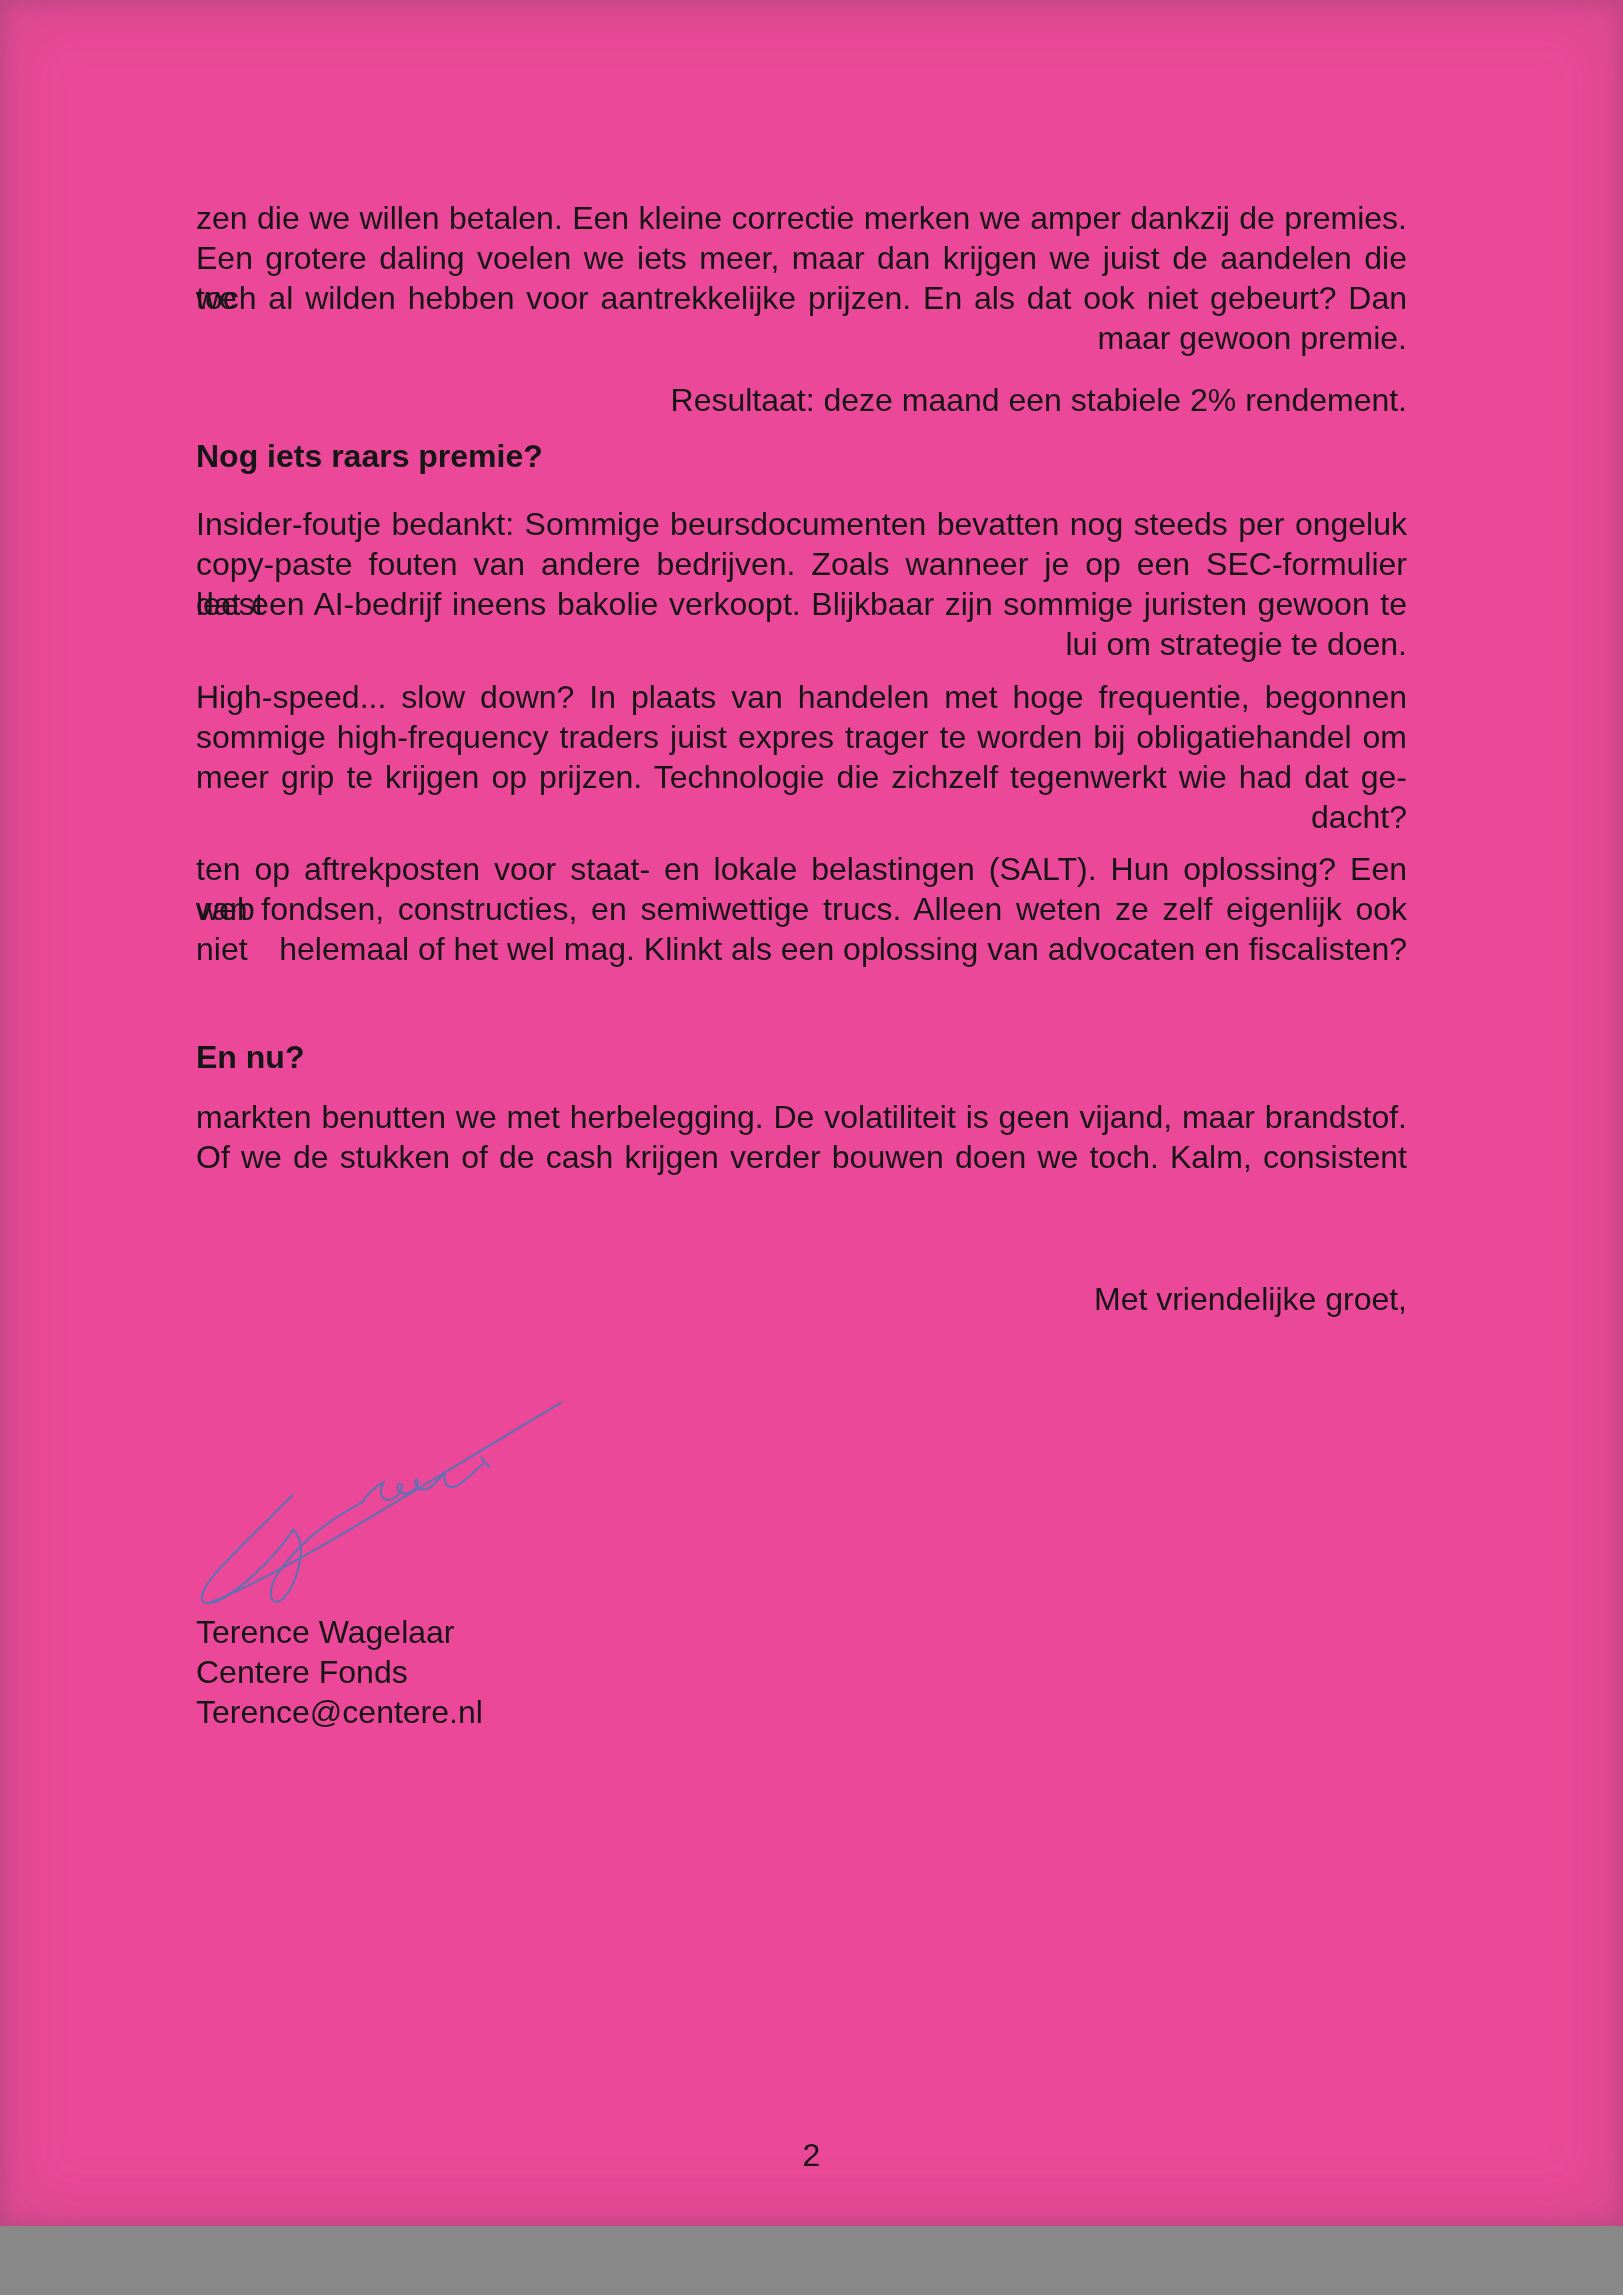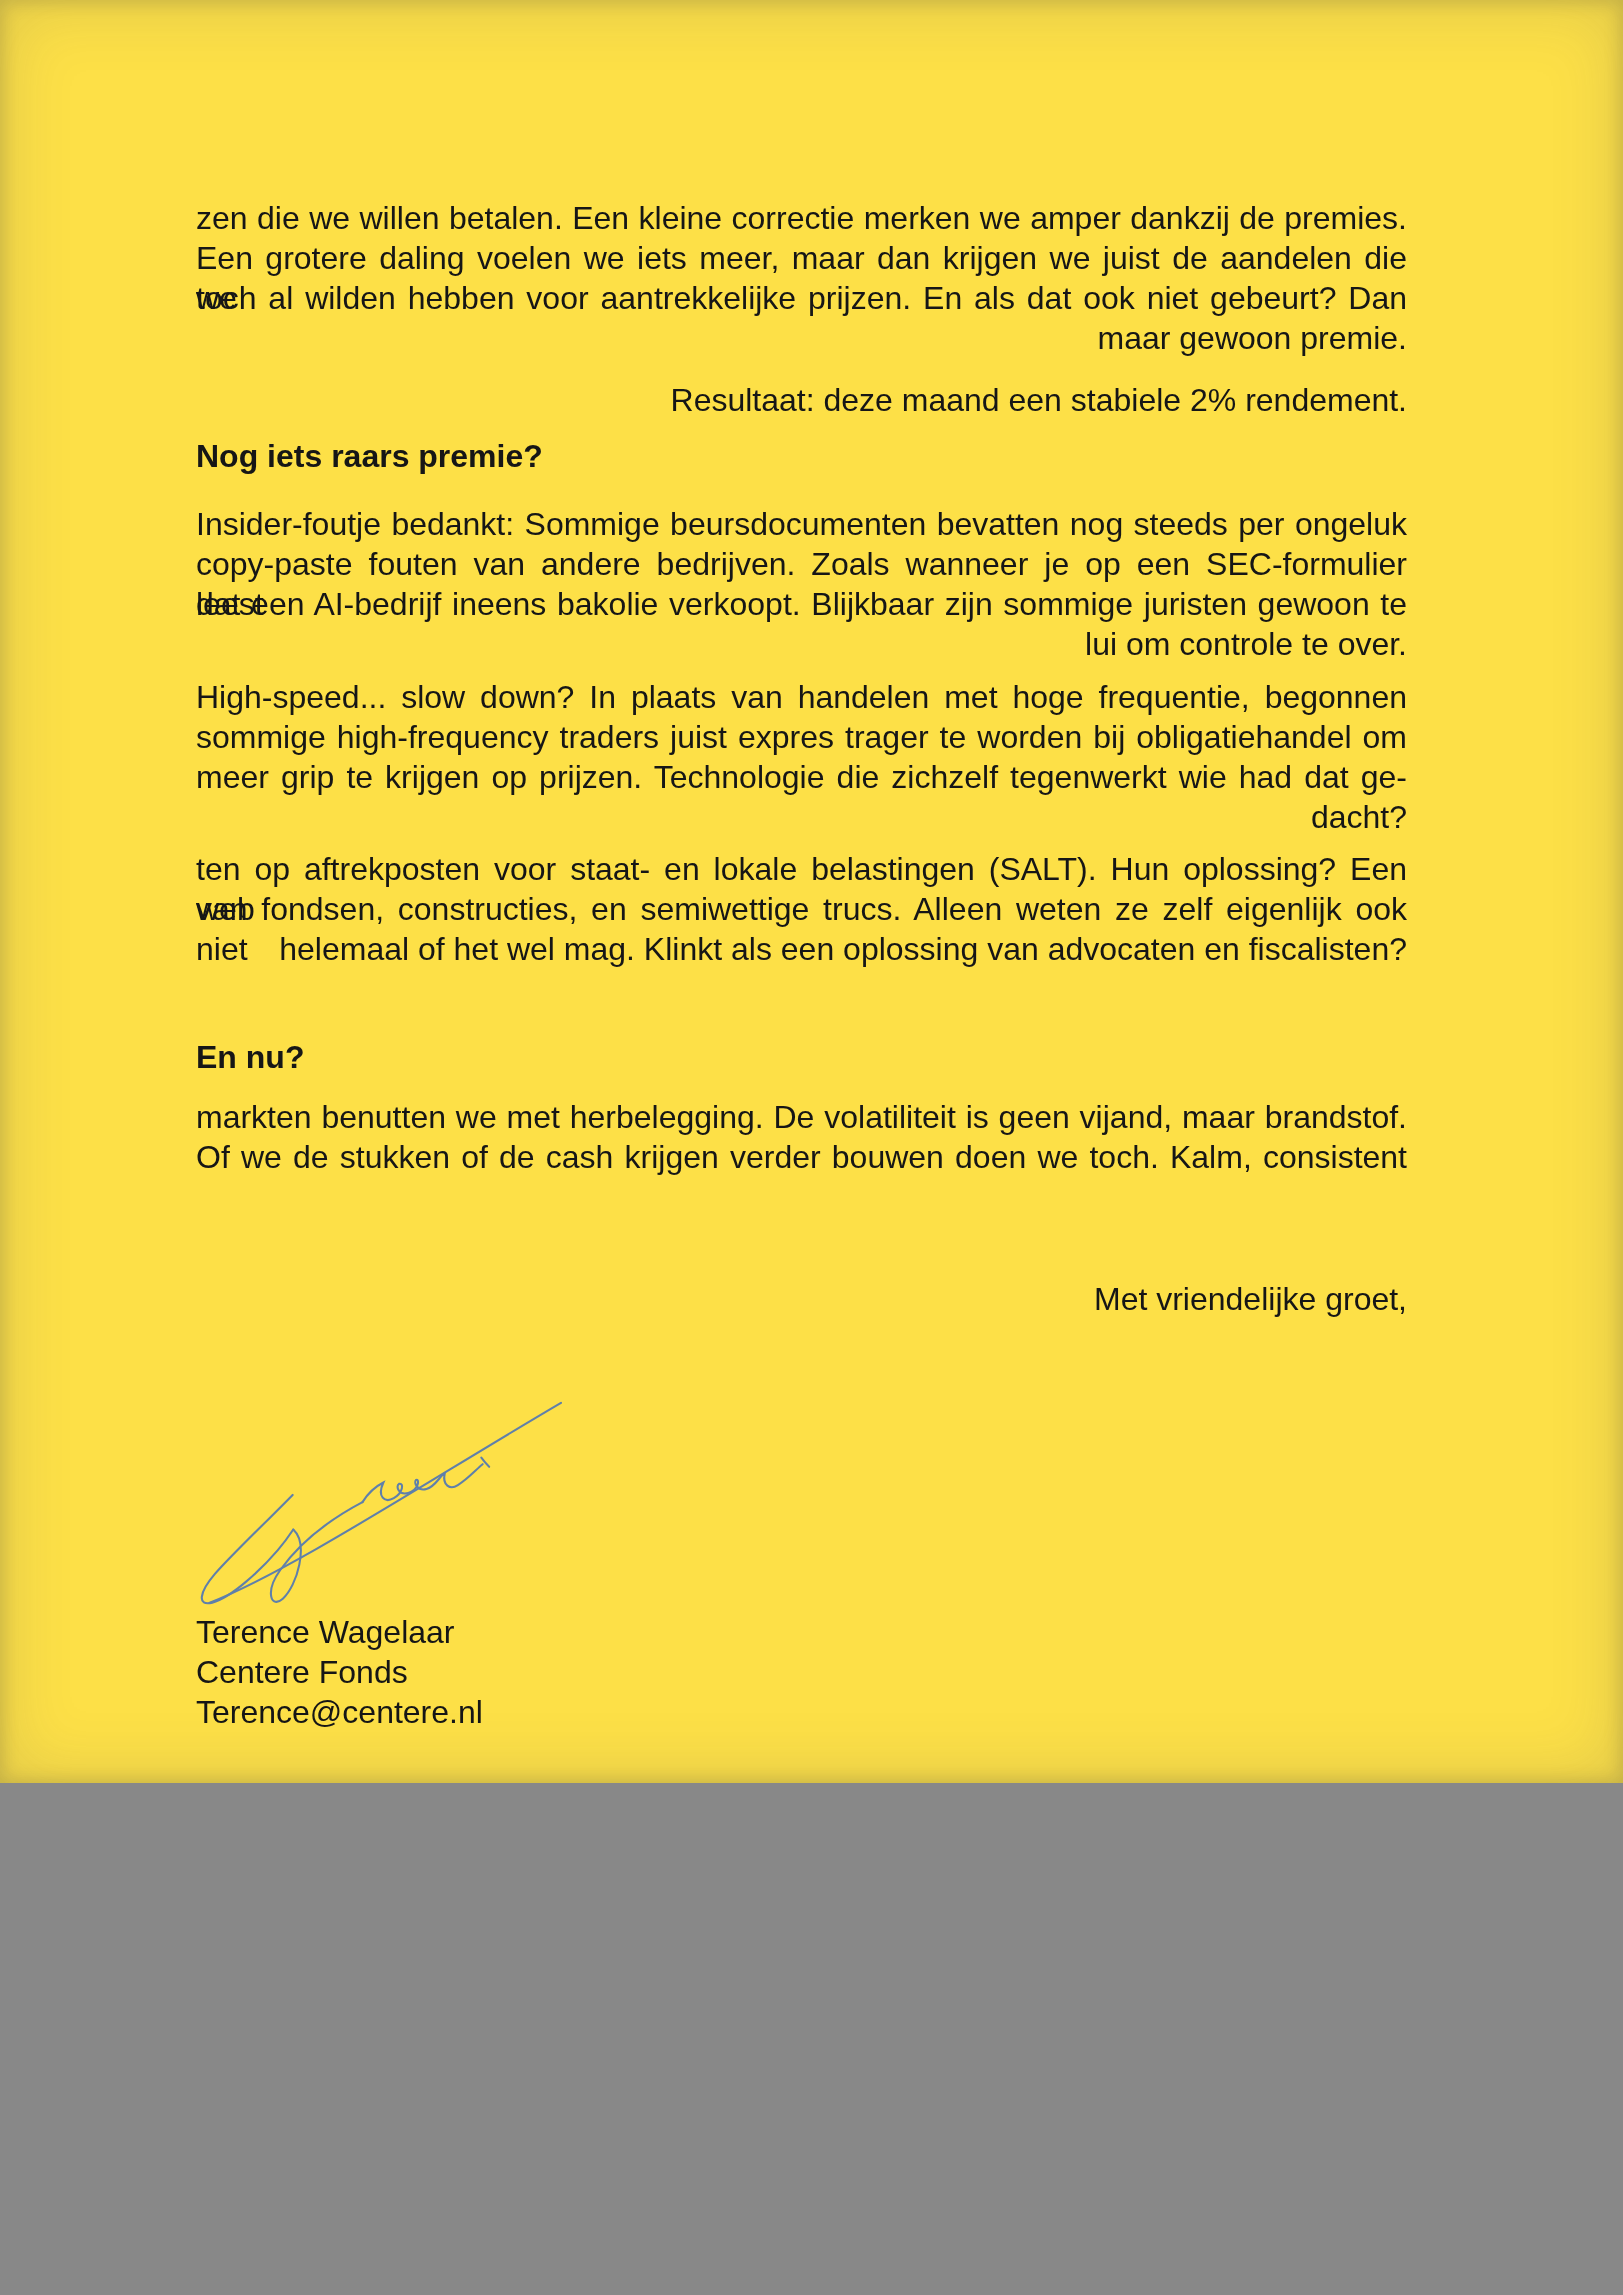--- a/index.html
+++ b/index.html
@@ -1,19 +1,19 @@
 <!DOCTYPE html>
 <html style="font-size:10.5px"><head>
 <meta charset="utf-8">
 <style>
   html,body{margin:0;padding:0;background:#888;}
   .page{
     position:relative;
-    width:1623px;height:1783px;
-    background:#fde047;
+    width:1623px;height:2226px;
+    background:#ec4899;
     font-family:"Liberation Sans","DejaVu Sans",sans-serif;
     color:#161616;
     overflow:hidden;
   }
   .page::after{
     content:"";
     position:absolute;inset:0;
     box-shadow:
       inset 0 0 14.4px 3.9px rgba(60,60,60,0.18),
       inset 0 0 62px 11.8px rgba(90,90,90,0.16);
@@ -69,21 +69,21 @@
   <div class="block" style="top:380px">
     <div class="lastline">Resultaat: deze maand een stabiele 2% rendement.</div>
   </div>
 
   <div class="block heading" style="top:436px">Nog iets raars premie?</div>
 
   <div class="block" style="top:504px">
     <div class="jline">Insider-foutje bedankt: Sommige beursdocumenten bevatten nog steeds per ongeluk</div>
     <div class="jline">copy-paste fouten van andere bedrijven. Zoals wanneer je op een SEC-formulier leest</div>
     <div class="jline">dat een AI-bedrijf ineens bakolie verkoopt. Blijkbaar zijn sommige juristen gewoon te</div>
-    <div class="lastline">lui om controle te over.</div>
+    <div class="lastline">lui om strategie te doen.</div>
   </div>
 
   <div class="block" style="top:677px">
     <div class="jline">High-speed... slow down? In plaats van handelen met hoge frequentie, begonnen</div>
     <div class="jline">sommige high-frequency traders juist expres trager te worden bij obligatiehandel om</div>
     <div class="jline">meer grip te krijgen op prijzen. Technologie die zichzelf tegenwerkt wie had dat ge-</div>
     <div class="lastline">dacht?</div>
   </div>
 
   <div class="block" style="top:849px">

